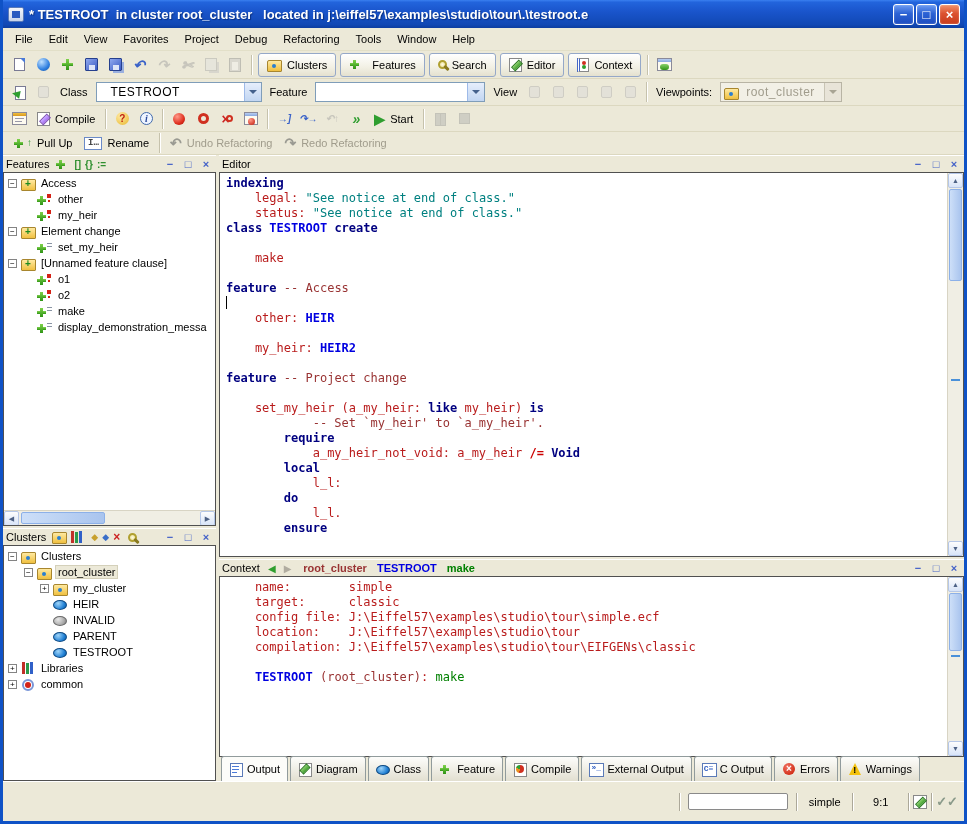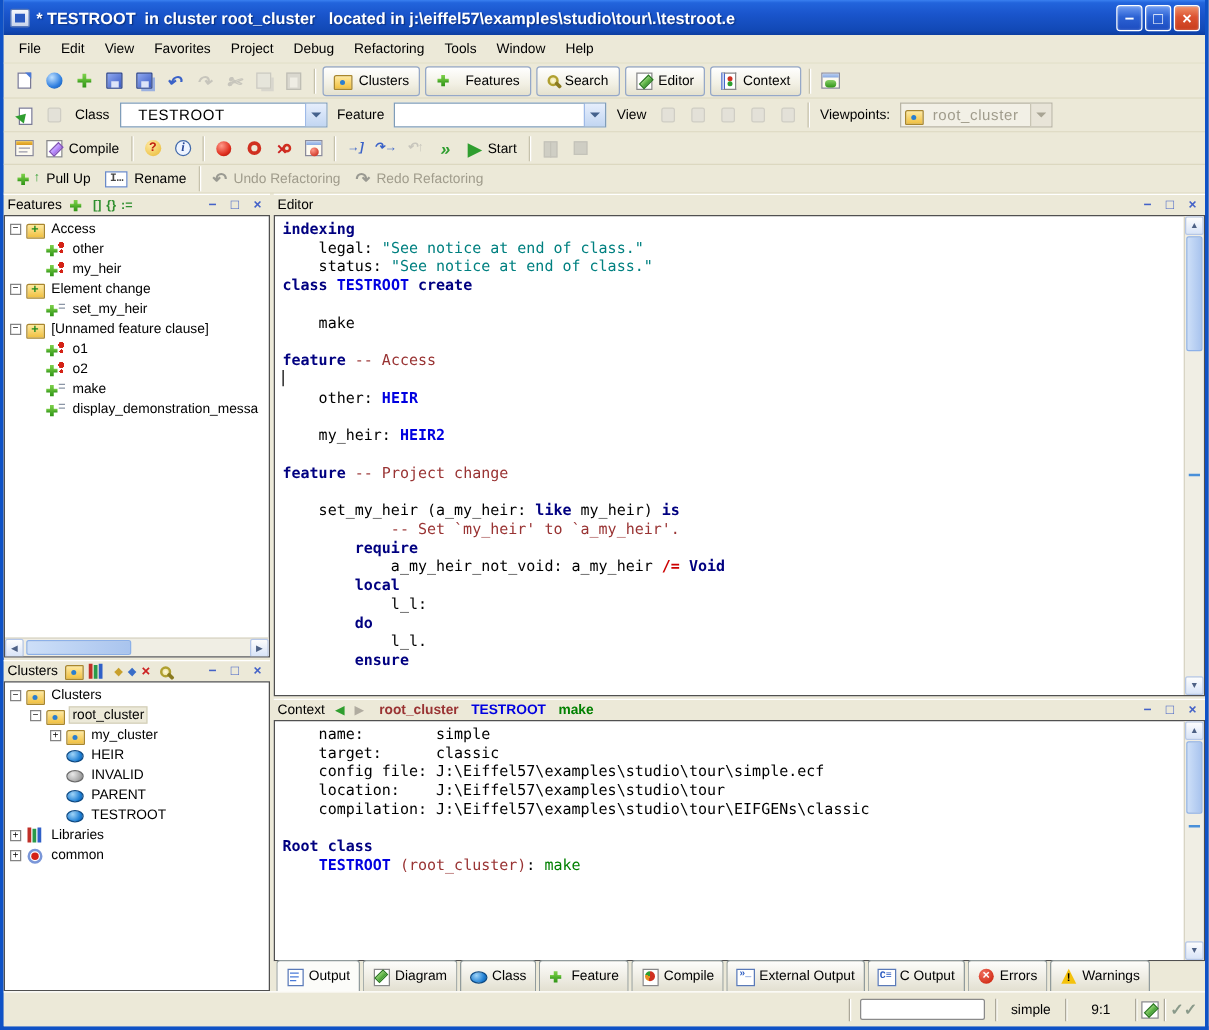--- a/index.html
+++ b/index.html
@@ -148,21 +148,21 @@
 
   
   .code-wrap{flex:1;display:flex;min-height:0;}
   .code{flex:1;overflow:hidden;padding:3px 0 0 6px;font:12px/15px "DejaVu Sans Mono",monospace;}
   .code-line{height:15px;white-space:pre;}
   .seg-k{color:var(--kw);font-weight:bold;}
   .seg-c{color:var(--cls);font-weight:bold;}
   .seg-s{color:var(--str);}
   .seg-m{color:var(--com);}
   .seg-o{color:var(--op);font-weight:bold;}
-  .seg-p{color:#000000;}
+  .seg-p{color:#b91c1c;}
   .seg-g{color:var(--grn);}
   .caret{display:inline-block;width:1px;height:13px;background:#000;vertical-align:-2px;}
 
   
   .crumb{margin-right:10px;font-weight:bold;}
   .crumb-m{color:var(--com);}
   .crumb-c{color:var(--cls);}
   .crumb-g{color:var(--grn);}
   .nav-arrow{font-size:10px;margin:0 2px;}
   .nav-arrow.on{color:#2f9e2f;}
@@ -187,21 +187,21 @@
   .external-output-icon::before{content:'';position:absolute;left:0;top:0;width:13px;height:12px;background:#fff;border:1px solid #5a7ab8;}
   .external-output-icon::after{content:'\00BB_';position:absolute;left:2px;top:-1px;font:bold 8px/12px "Liberation Mono",monospace;color:#2a5ac0;}
   .c-output-icon::before{content:'';position:absolute;left:0;top:0;width:13px;height:12px;background:#fff;border:1px solid #5a7ab8;}
   .c-output-icon::after{content:'C\2261';position:absolute;left:2px;top:0;font:bold 8px/12px "Liberation Mono",monospace;color:#2a5ac0;}
   .errors-icon::before{content:'';position:absolute;left:1px;top:0;width:12px;height:12px;border-radius:50%;background:radial-gradient(circle at 35% 30%,#f07060,#c81800);}
   .errors-icon::after{content:'\00D7';position:absolute;left:1px;top:0;width:12px;text-align:center;font:bold 10px/12px "Liberation Sans",sans-serif;color:#fff;}
   .warnings-icon::before{content:'';position:absolute;left:1px;top:0;border-left:6px solid transparent;border-right:6px solid transparent;border-bottom:12px solid #f4c20d;}
   .warnings-icon::after{content:'!';position:absolute;left:1px;top:1px;width:12px;text-align:center;font:bold 9px/12px "Liberation Sans",sans-serif;color:#000;}
 
   
-  .statusbar{height:28px;flex:none;display:flex;align-items:center;background:#ece9d8;border-top:1px solid #fff;padding:12px 2px;}
+  .statusbar{height:40px;flex:none;display:flex;align-items:center;background:#ece9d8;border-top:1px solid #fff;padding:12px 2px;}
   .sb-fill{flex:1;}
   .sb-cell{height:18px;display:flex;align-items:center;justify-content:center;padding:0 8px;border-left:1px solid #aca899;box-shadow:inset 1px 0 0 #fff;}
   .sb-input{width:100px;height:17px;border:1px solid #8a8a8a;border-radius:2px;background:#fff;font:11px "Liberation Sans",sans-serif;padding:0 3px;}
   .check{color:#8a9a8a;font-weight:bold;font-size:13px;}
 </style>
 </head>
 <body>
 
 <div class="window">
 
@@ -618,21 +618,20 @@
         </div>
         <div class="panel-body">
           <div class="code-wrap">
             <div class="code">
                 <div class="code-line"><span class="seg-p">    name:        simple</span></div>
                 <div class="code-line"><span class="seg-p">    target:      classic</span></div>
                 <div class="code-line"><span class="seg-p">    config file: J:\Eiffel57\examples\studio\tour\simple.ecf</span></div>
                 <div class="code-line"><span class="seg-p">    location:    J:\Eiffel57\examples\studio\tour</span></div>
                 <div class="code-line"><span class="seg-p">    compilation: J:\Eiffel57\examples\studio\tour\EIFGENs\classic</span></div>
                 <div class="code-line"></div>
-                <div class="code-line"><span class="seg-k">Root class</span></div>
                 <div class="code-line"><span class="seg-p">    </span><span class="seg-c">TESTROOT</span><span class="seg-p"> </span><span class="seg-m">(root_cluster)</span><span class="seg-p">: </span><span class="seg-g">make</span></div>
               </div>
             <div class="vscroll">
               <span class="sarrow">▲</span>
               <span class="strack">
                 <span class="sthumb" style="top:1px;height:58px;"></span>
                 <span class="smark" style="top:42%;"></span>
               </span>
               <span class="sarrow">▼</span>
             </div>

